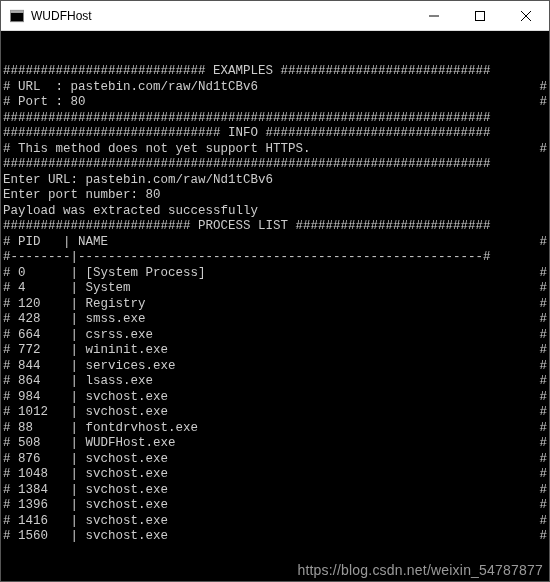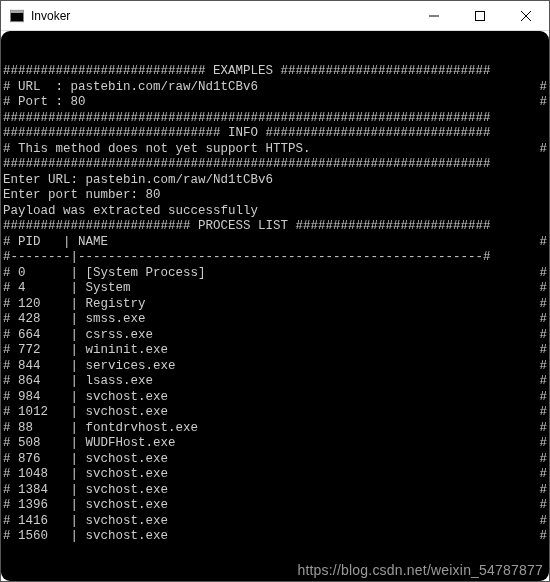--- a/index.html
+++ b/index.html
@@ -5,41 +5,41 @@
   * { margin:0; padding:0; box-sizing:border-box; }
   html,body { width:550px; height:582px; background:#fff; font-family:Consolas,"Courier New",monospace; overflow:hidden; }
   .window { width:550px; height:582px; border:1px solid #555; display:flex; flex-direction:column; background:#fff; }
   .titlebar { height:30px; background:#fff; display:flex; align-items:center; border-bottom:1px solid #ddd; }
   .appicon { width:16px; height:16px; margin:0 6px 0 8px; display:flex; align-items:center; justify-content:center; }
   .appicon svg { width:14px; height:14px; }
   .title { font-family:"Segoe UI",Arial,sans-serif; font-size:12px; color:#000; flex:1; }
   .winbtns { display:flex; height:100%; }
   .winbtn { width:46px; height:100%; display:flex; align-items:center; justify-content:center; color:#000; }
   .winbtn svg { width:10px; height:10px; stroke:#000; stroke-width:1; fill:none; }
-  .console { flex:1; background:#000; color:#ccc; font-size:12.5px; line-height:15.5px; padding:2px 2px 0 2px; overflow:hidden; white-space:pre; position:relative;border-radius:9px; }
+  .console { flex:1; background:#000; color:#ccc; font-size:12.5px; line-height:15.5px; padding:2px 2px 0 2px; overflow:hidden; white-space:pre; position:relative; }
   .line { display:flex;gap:48px; }
   .lpad { flex:0 0 auto; }
   .mid  { flex:1 1 auto; overflow:hidden; }
   .rpad { flex:0 0 auto; text-align:right; }
   .banner { display:flex; }
   .wm { position:absolute; right:6px; bottom:3px; color:rgba(180,180,180,.85); font-family:"Segoe UI",Arial,sans-serif; font-size:14px; letter-spacing:.2px; pointer-events:none; }
 </style>
 </head>
 <body>
 
 <div class="window">
 
   <div class="titlebar">
     <span class="appicon">
       <svg viewBox="0 0 16 16">
           <rect x="0.5" y="1.5" width="15" height="13" fill="#000" stroke="#888"></rect>
           <rect x="0.5" y="1.5" width="15" height="3" fill="#aaa"></rect>
         </svg>
     </span>
-    <span class="title">Invoker</span>
+    <span class="title">WUDFHost</span>
     <div class="winbtns">
       <div class="winbtn">
           <svg viewBox="0 0 10 10">
             <line x1="0" y1="5" x2="10" y2="5"></line>
           </svg>
         </div>
       <div class="winbtn">
           <svg viewBox="0 0 10 10">
             <rect x="0.5" y="0.5" width="9" height="9"></rect>
           </svg>

